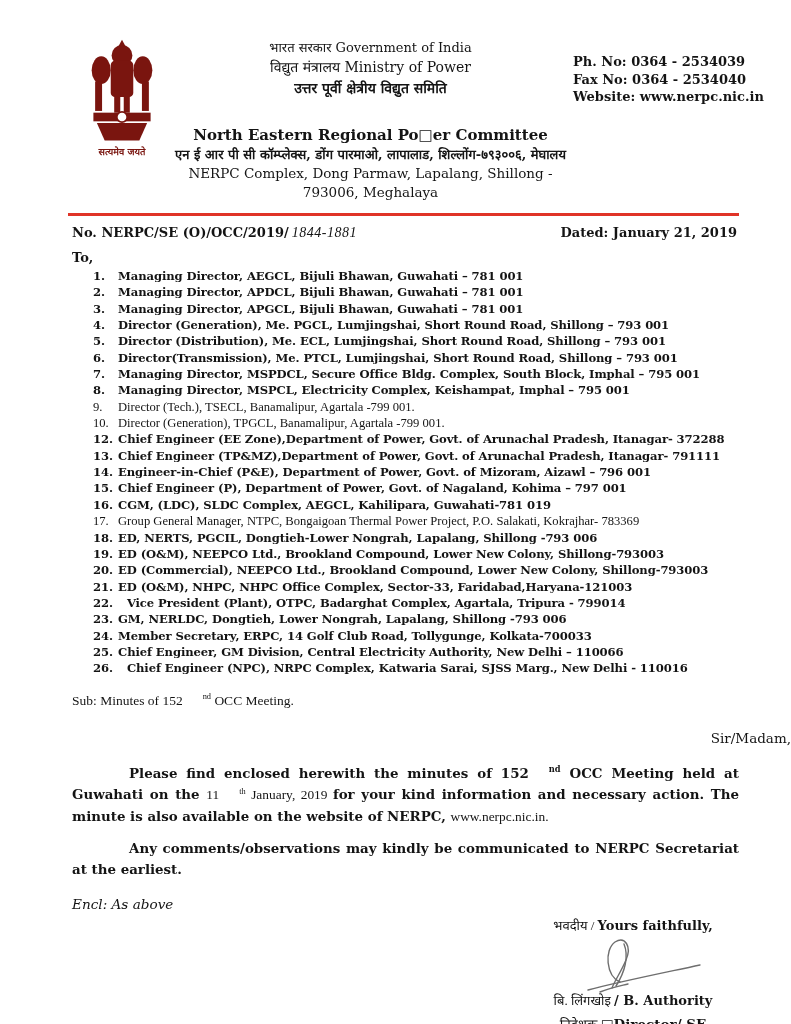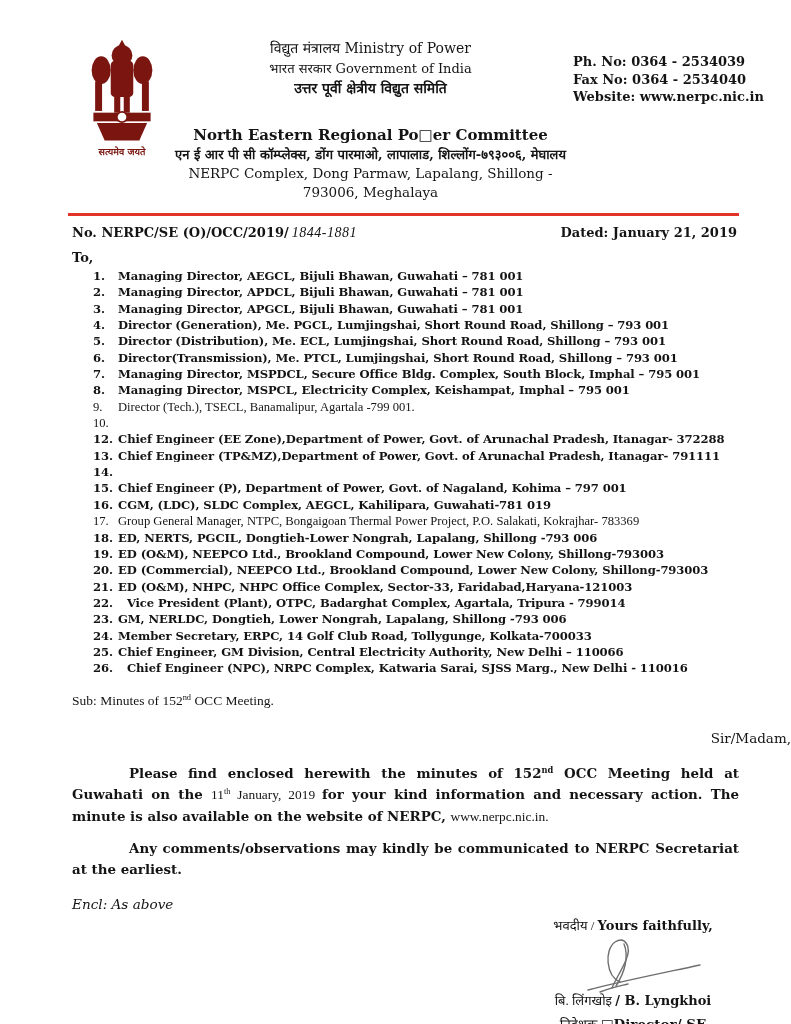--- a/index.html
+++ b/index.html
@@ -9,21 +9,21 @@
     width: 791px;
     height: 1024px;
     margin: 0 auto;
     background: #ffffff;
     color: #141414;
     font-family: "DejaVu Serif", "Liberation Serif", serif;
     overflow: hidden;
   }
   .b { font-weight: 700; }
   .r { font-weight: 400; font-family: "Liberation Serif", "DejaVu Serif", serif; }
-  sup { font-size: 0.62em; vertical-align: super; line-height: 0; }
+  sup { font-size: 0.62em; vertical-align: super; line-height: 0; margin-left: 20px; }
 
   
   .header { display: flex; padding: 36px 36px 0 76px; }
   .emblem-col { width: 92px; flex: none; text-align: center; }
   .emblem-col svg { display: block; margin: 2px auto 0; }
   .emblem-caption { font-size: 9.5px; color: #7a150f; font-weight: 700; margin-top: 1px; }
   .center-col { flex: 1; text-align: center; padding-top: 2px; }
   .hl { line-height: 19px; }
   .hl-0 { font-size: 13px; }
   .hl-1 { font-size: 14px; line-height: 21px; }
@@ -90,22 +90,22 @@
             <circle cx="45" cy="91" r="6" fill="#ffffff"></circle>
             <circle cx="45" cy="91" r="6" fill="none" stroke="#7a150f" stroke-width="2"></circle>
             <path d="M16 98 h58 l-9 20 h-40 z"></path>
           </g>
         </svg>
       </span>
       <div class="emblem-caption">सत्यमेव जयते</div>
     </div>
 
     <div class="center-col">
+      <div class="hl hl-0">भारत सरकार Government of India</div>
       <div class="hl hl-1">विद्युत मंत्रालय Ministry of Power</div>
-      <div class="hl hl-0">भारत सरकार Government of India</div>
       <div class="hl hl-2">उत्तर पूर्वी क्षेत्रीय विद्युत समिति</div>
       <div class="hl hl-3">North Eastern Regional Po□er Committee</div>
       <div class="hl hl-4">एन ई आर पी सी कॉम्प्लेक्स, डोंग पारमाओ, लापालाड, शिल्लोंग-७९३००६, मेघालय</div>
       <div class="hl hl-5">NERPC Complex, Dong Parmaw, Lapalang, Shillong - 793006, Meghalaya</div>
     </div>
 
     <div class="contact-col">
       <div class="contact-line">Ph. No:  0364 - 2534039</div>
       <div class="contact-line">Fax No: 0364 - 2534040</div>
       <div class="contact-line">Website: www.nerpc.nic.in</div>
@@ -155,31 +155,33 @@
       <li class="rcpt bold">
         <span class="num">8.</span>
         <span class="txt">Managing Director, MSPCL, Electricity Complex, Keishampat, Imphal – 795 001</span>
       </li>
       <li class="rcpt reg">
         <span class="num">9.</span>
         <span class="txt">Director (Tech.), TSECL, Banamalipur, Agartala -799 001.</span>
       </li>
       <li class="rcpt reg">
         <span class="num">10.</span>
+        <span class="txt">Director (Generation), TPGCL, Banamalipur, Agartala -799 001.</span>
       </li>
       <li class="rcpt bold">
         <span class="num">12.</span>
         <span class="txt">Chief Engineer (EE Zone),Department of Power, Govt. of Arunachal Pradesh, Itanagar- 372288</span>
       </li>
       <li class="rcpt bold">
         <span class="num">13.</span>
         <span class="txt">Chief Engineer (TP&amp;MZ),Department of Power, Govt. of Arunachal Pradesh, Itanagar- 791111</span>
       </li>
       <li class="rcpt bold">
         <span class="num">14.</span>
+        <span class="txt">Engineer-in-Chief (P&amp;E), Department of Power, Govt. of Mizoram, Aizawl – 796 001</span>
       </li>
       <li class="rcpt bold">
         <span class="num">15.</span>
         <span class="txt">Chief Engineer (P), Department of Power, Govt. of Nagaland, Kohima – 797 001</span>
       </li>
       <li class="rcpt bold">
         <span class="num">16.</span>
         <span class="txt">CGM, (LDC), SLDC Complex, AEGCL, Kahilipara, Guwahati-781 019</span>
       </li>
       <li class="rcpt reg">
@@ -240,20 +242,20 @@
       <svg class="sig-scribble" width="170" height="62" viewBox="0 0 170 62" aria-hidden="true">
         <g fill="none" stroke="#6e6e6e" stroke-width="1.4" stroke-linecap="round">
           <path d="M72 48 C58 42 56 16 67 8 C77 2 84 12 78 26 C73 38 67 46 64 54"></path>
           <path d="M76 10 C81 22 77 38 68 52"></path>
           <path d="M40 56 C70 48 110 40 152 31"></path>
           <path d="M52 58 C62 54 72 52 80 50"></path>
         </g>
       </svg>
     </span>
     <div class="sig-name">
-      <span class="r">बि. लिंगखोइ </span><span class="b">/ B. Lyngkhoi</span>
+      <span class="r">बि. लिंगखोइ </span><span class="b">/ B. Authority</span>
     </div>
     <div class="sig-title">
       <span class="r">निदेशक </span><span class="b">□Director/ SE</span>
     </div>
   </div>
 
 </div>
 
 </body></html>

